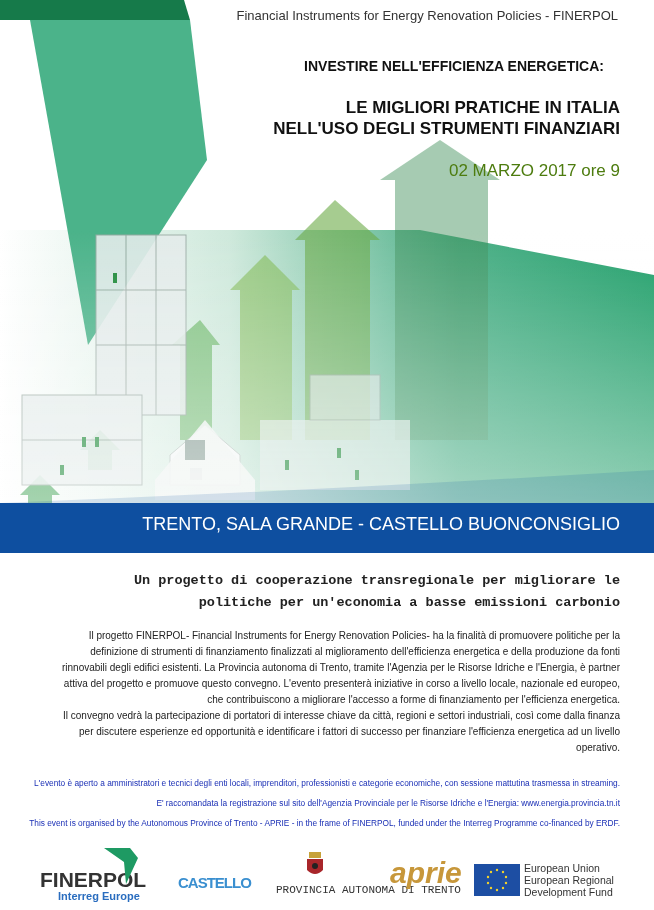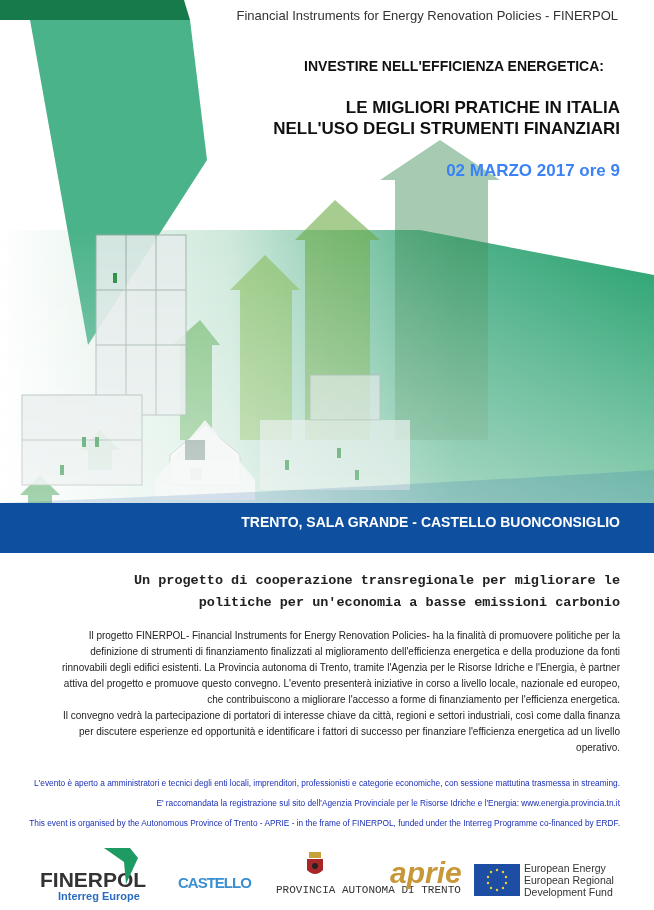--- a/index.html
+++ b/index.html
@@ -1,23 +1,23 @@
 <!DOCTYPE html>
 <html><head>
 <meta charset="utf-8">
 <style>
   html, body { margin:0; padding:0; }
   body { width:654px; height:910px; position:relative; overflow:hidden; background:#ffffff; font-family:"Liberation Sans", "DejaVu Sans", sans-serif; }
   .abs { position:absolute; }
   .hdr { right:36px; top:8px; font-size:13px; color:#333; white-space:nowrap; }
   .t1 { right:50px; top:58px; font-size:14px; font-weight:bold; color:#111; white-space:nowrap; }
   .t2 { right:34px; text-align:right; font-size:17px; font-weight:bold; color:#111; white-space:nowrap; }
-  .date { right:34px; top:161px; font-size:17px; font-weight:bold; color:#3b82f6; white-space:nowrap; }
+  .date { right:34px; top:161px; font-size:17px; font-weight:normal; color:#4d7c0f; white-space:nowrap; }
   .band { left:0; top:503px; width:654px; height:50px; background:#0e4fa0; }
-  .band-text { right:34px; top:514px; font-size:14px; font-weight:bold; color:#fff; white-space:nowrap; }
+  .band-text { right:34px; top:514px; font-size:18px; font-weight:normal; color:#fff; white-space:nowrap; }
   .sub { right:34px; text-align:right; font-size:13.5px; font-weight:bold; color:#222; white-space:nowrap;font-family:Liberation Mono, monospace; }
   .body-p { right:34px; width:560px; text-align:right; font-size:10px; line-height:16px; color:#222; }
   .note { right:34px; text-align:right; font-size:8.3px; color:#1a2fb5; white-space:nowrap; }
   .logo-row { left:0; top:848px; width:654px; height:60px; }
 </style>
 </head>
 <body>
 
 <svg class="abs" style="left:0;top:0;" width="654" height="510" viewBox="0 0 654 510">
   <defs>
@@ -127,17 +127,17 @@
       <circle cx="32" cy="19" r="1.2"></circle>
         <circle cx="29" cy="24" r="1.2"></circle>
         <circle cx="23" cy="26" r="1.2"></circle>
       <circle cx="17" cy="24" r="1.2"></circle>
         <circle cx="14" cy="19" r="1.2"></circle>
         <circle cx="14" cy="13" r="1.2"></circle>
       <circle cx="17" cy="8" r="1.2"></circle>
     </g>
   </svg>
   <div class="abs" style="left:524px;top:14px;font-size:10.5px;color:#333;line-height:12px;">
-    <div>European Energy</div>
+    <div>European Union</div>
     <div>European Regional</div>
     <div>Development Fund</div>
   </div>
 </div>
 
 </body></html>

